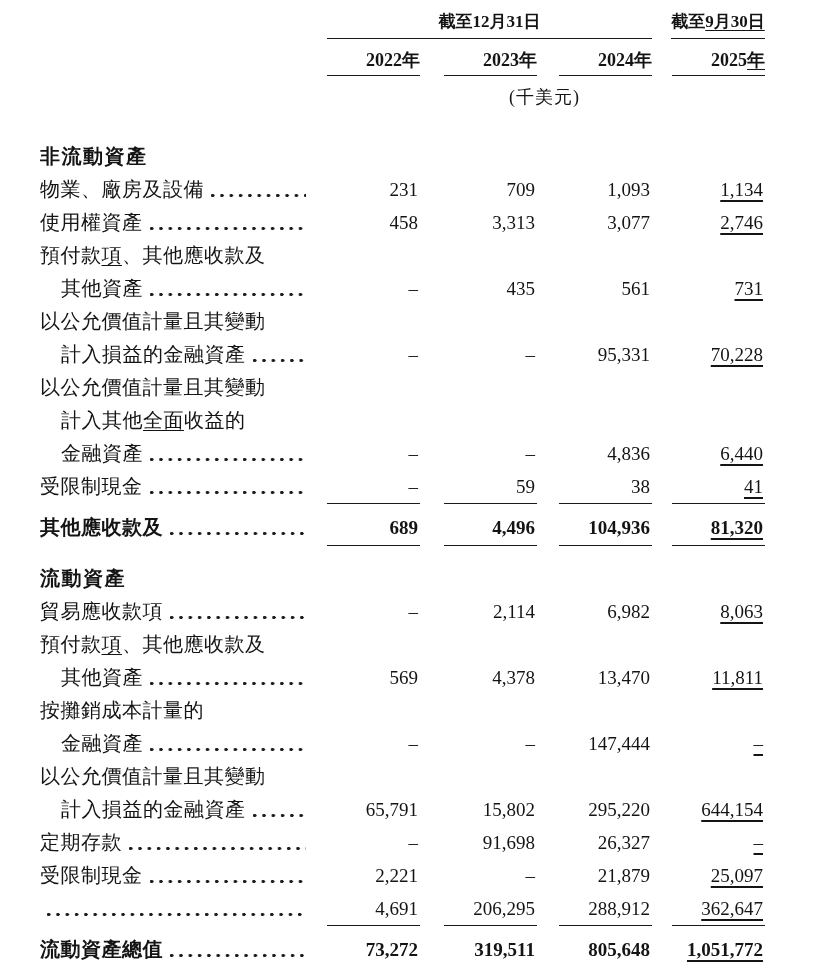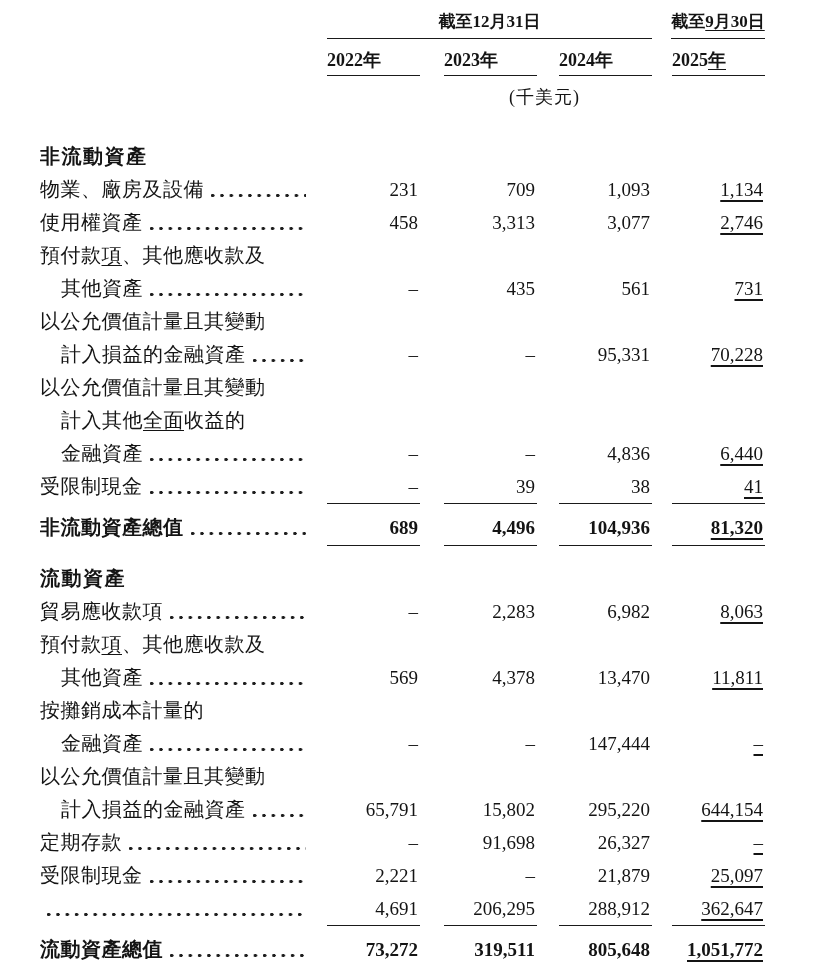--- a/index.html
+++ b/index.html
@@ -17,21 +17,21 @@
   .col5{grid-column:5/6;}
   .gbox{
     display:inline-flex;justify-content:center;align-items:flex-end;
     border-bottom:1.6px solid #1a1a1a;padding-bottom:6px;
     font-weight:bold;font-size:17px;white-space:nowrap;line-height:1.15;
   }
   .g325{width:325px;}
   .g94{width:94px;}
   .yrow{margin-top:11px;}
   .ybox{
-    display:inline-flex;justify-content:flex-start;align-items:flex-end;
+    display:inline-flex;justify-content:flex-end;align-items:flex-end;
     width:93px;border-bottom:1.6px solid #1a1a1a;padding-bottom:5px;
     font-weight:bold;font-size:18px;white-space:nowrap;line-height:1.15;
   }
   .unit-span{
     grid-column:2/6;text-align:center;
     font-size:18px;padding:9px 0 0 14px;letter-spacing:1px;
   }
 
   
   .u{
@@ -201,46 +201,46 @@
         <div class="vc">–</div>
         <div class="vc">4,836</div>
         <div class="vc"><span class="uv">6,440</span></div>
       </div>
       <div class="grid row data rb">
         <div class="lc">
           <span class="lt"><span>受限制現金</span></span>
           <span class="leader"></span>
         </div>
         <div class="vc">–</div>
-        <div class="vc">39</div>
+        <div class="vc">59</div>
         <div class="vc">38</div>
         <div class="vc"><span class="uv">41</span></div>
       </div>
       <div class="grid row total rb">
         <div class="lc">
-          <span class="lt"><span>非流動資產總值</span></span>
+          <span class="lt"><span>其他應收款及</span></span>
           <span class="leader"></span>
         </div>
         <div class="vc">689</div>
         <div class="vc">4,496</div>
         <div class="vc">104,936</div>
         <div class="vc"><span class="uv">81,320</span></div>
       </div>
       <div class="grid row section">
         <div class="lc">
           <span class="lt"><span>流動資產</span></span>
         </div>
       </div>
       <div class="grid row data">
         <div class="lc">
           <span class="lt"><span>貿易應收款項</span></span>
           <span class="leader"></span>
         </div>
         <div class="vc">–</div>
-        <div class="vc">2,283</div>
+        <div class="vc">2,114</div>
         <div class="vc">6,982</div>
         <div class="vc"><span class="uv">8,063</span></div>
       </div>
       <div class="grid row label">
         <div class="lc">
           <span class="lt"><span>預付款</span><span class="u">項</span><span>、其他應收款及</span></span>
         </div>
       </div>
       <div class="grid row data">
         <div class="lc ind">

